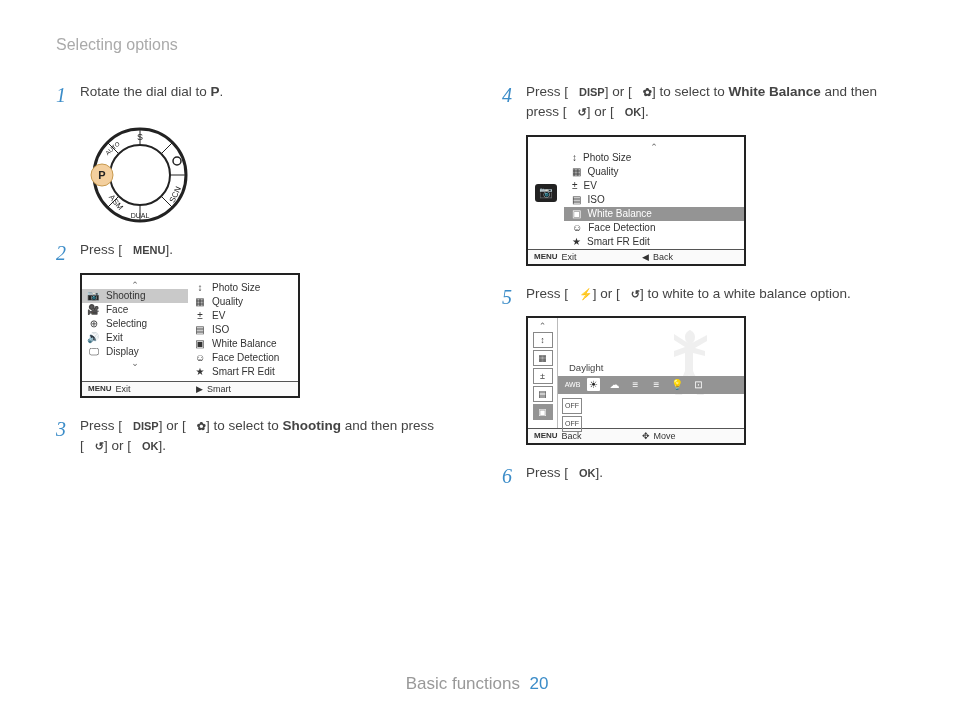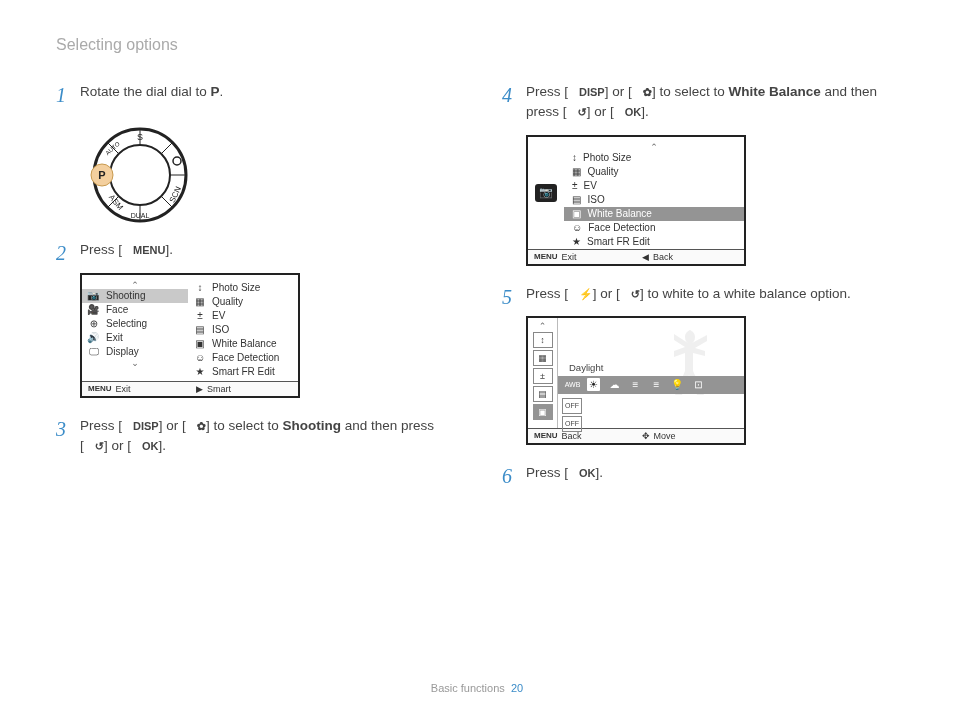--- a/index.html
+++ b/index.html
@@ -205,21 +205,21 @@
     position: absolute;
     left: 0;
     top: 78px;
   }
   .off-cells .vicon { margin: 2px 4px; }
   .page-footer {
     position: absolute;
     bottom: 26px;
     left: 0; right: 0;
     text-align: center;
-    font-size: 11px;
+    font-size: 17px;
     color: #999;
   }
   .page-num { color: #3b8cc8; }
   svg text { font-family: Arial, sans-serif; }
 </style>
 </head>
 <body>
 
 <div class="section-title">Selecting options</div>
 

